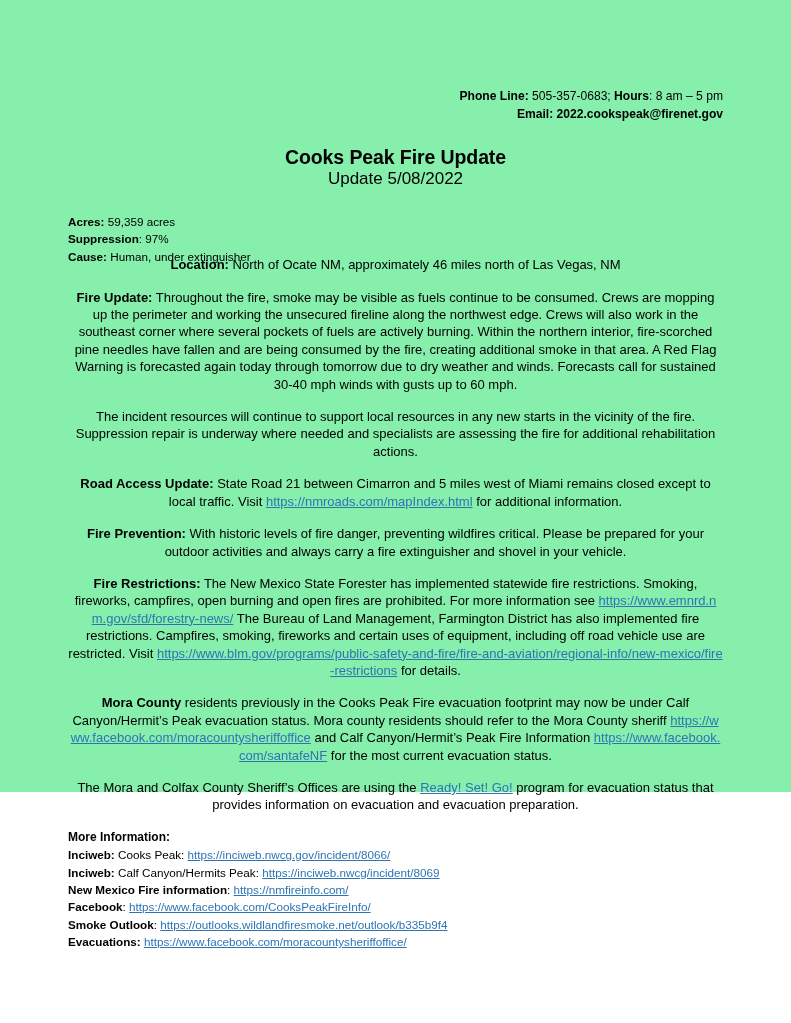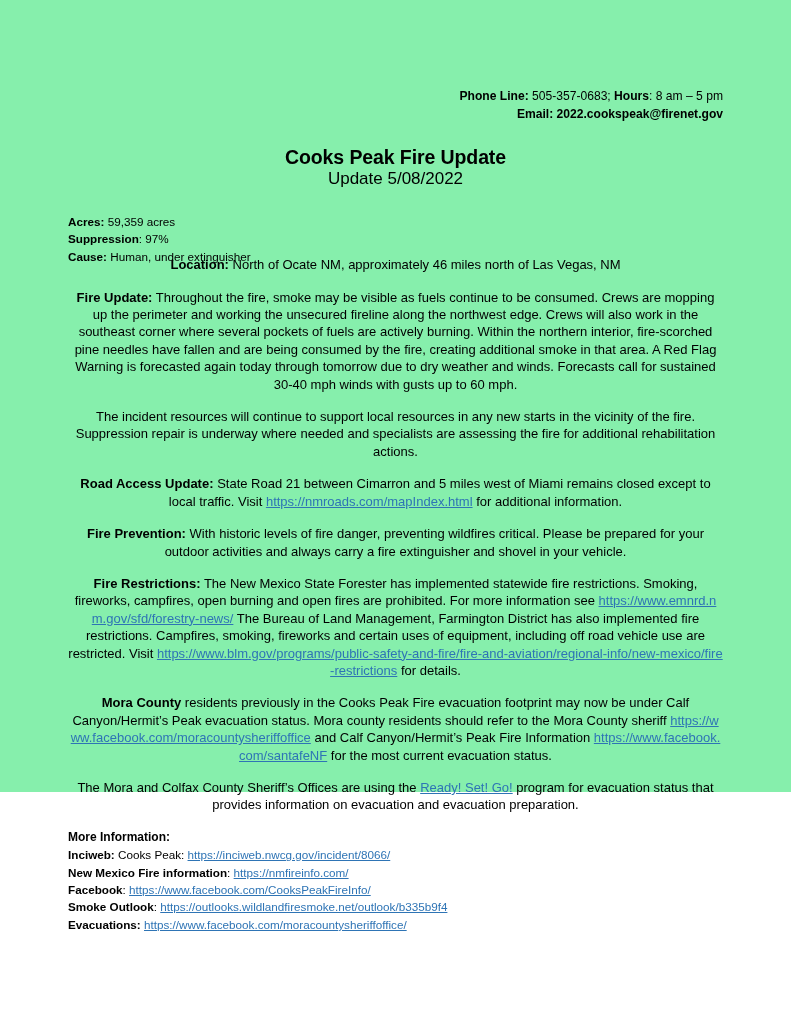--- a/index.html
+++ b/index.html
@@ -139,20 +139,23 @@
     <span>The Mora and Colfax County Sheriff’s Offices are using the </span><a class="link nobreak" href="#">Ready! Set! Go!</a><span> program for evacuation status that provides information on evacuation and evacuation preparation.</span>
   </p>
 
   <div class="more-head">More Information:</div>
 
   <div class="more-list">
     <div class="more-row">
       <span class="b">Inciweb:</span><span>  Cooks Peak:  </span><a class="link nobreak" href="#">https://inciweb.nwcg.gov/incident/8066/</a>
     </div>
     <div class="more-row">
+      <span class="b">Inciweb:</span><span>  Calf Canyon/Hermits Peak:  </span><a class="link nobreak" href="#">https://inciweb.nwcg/incident/8069</a>
+    </div>
+    <div class="more-row">
       <span class="b">New Mexico Fire information</span><span>: </span><a class="link nobreak" href="#">https://nmfireinfo.com/</a>
     </div>
     <div class="more-row">
       <span class="b">Facebook</span><span>: </span><a class="link nobreak" href="#">https://www.facebook.com/CooksPeakFireInfo/</a>
     </div>
     <div class="more-row">
       <span class="b">Smoke Outlook</span><span>: </span><a class="link nobreak" href="#">https://outlooks.wildlandfiresmoke.net/outlook/b335b9f4</a>
     </div>
     <div class="more-row">
       <span class="b">Evacuations:</span><span> </span><a class="link nobreak" href="#">https://www.facebook.com/moracountysheriffoffice/</a>

